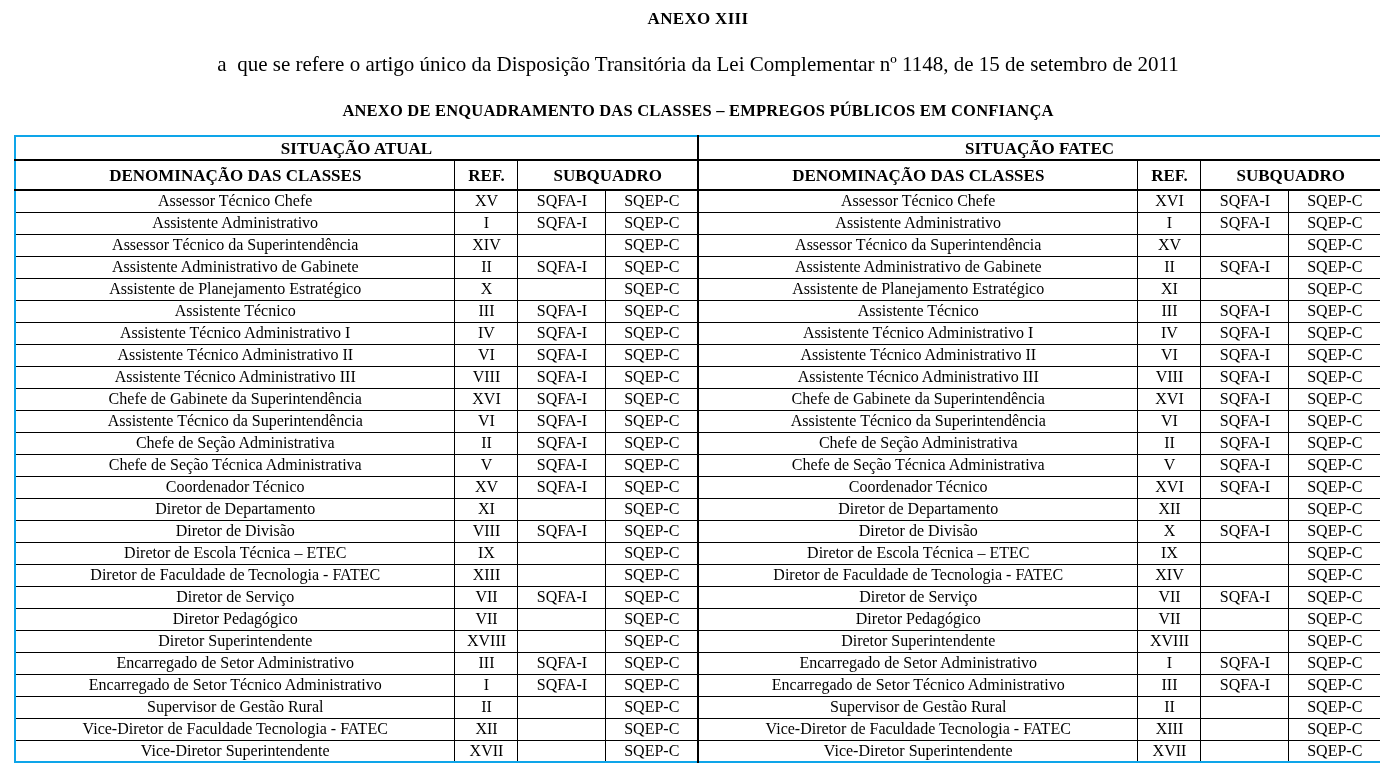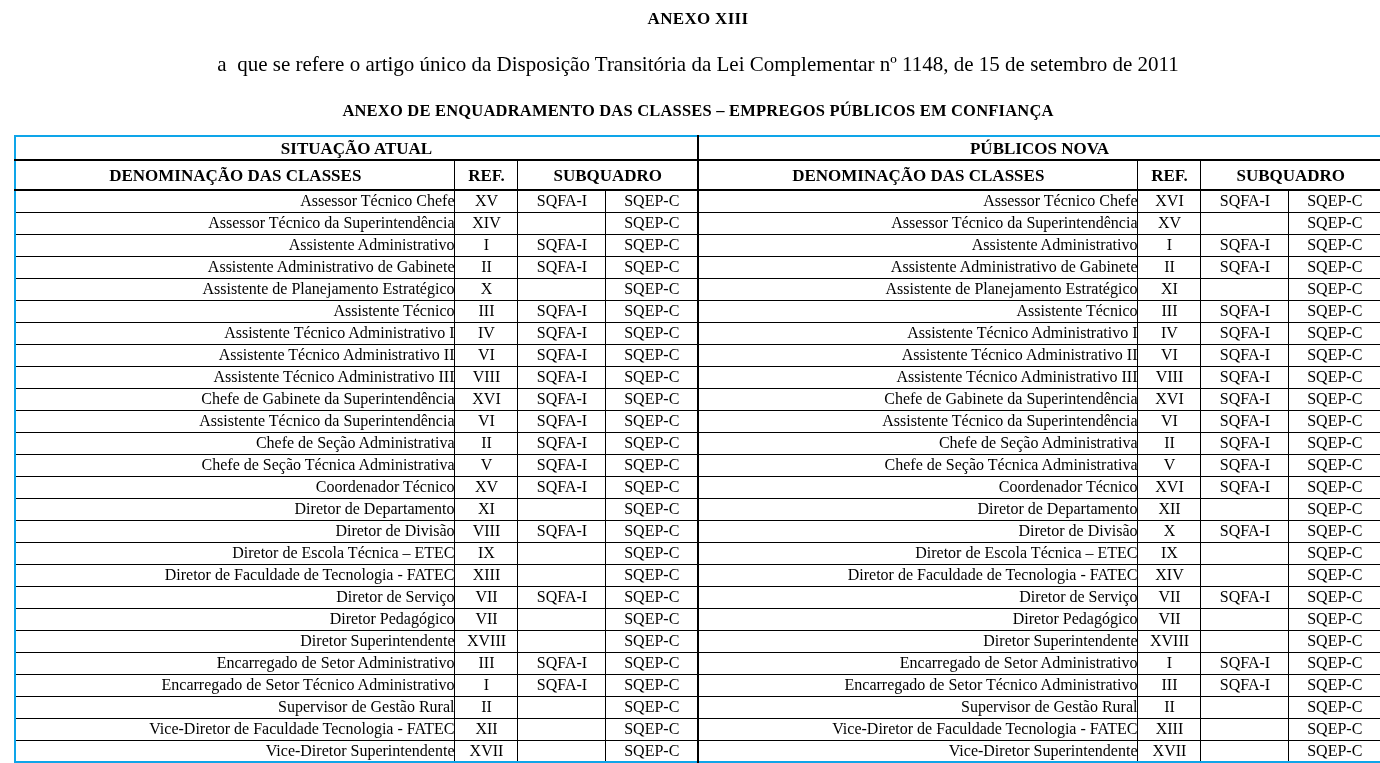--- a/index.html
+++ b/index.html
@@ -68,21 +68,21 @@
     text-align: center;
     border-bottom-width: 2px;
   }
   tbody tr {
     height: 22px;
   }
   tbody tr td {
     border-top-width: 2px;
   }
   td.c-den {
-    text-align: right;
+    text-align: center;
     padding-left: 7px;
   }
   td.c-ref, td.c-sub {
     text-align: center;
   }
   .half-split {
     border-left-width: 2px !important;
   }
 </style>
 </head>
@@ -103,21 +103,21 @@
       <col style="width:88px">
       <col style="width:92px">
       <col style="width:440px">
       <col style="width:63px">
       <col style="width:88px">
       <col style="width:92px">
     </colgroup>
     <thead>
       <tr class="group-header-row">
         <th colspan="4">SITUAÇÃO ATUAL</th>
-        <th colspan="4" class="half-split">PÚBLICOS NOVA</th>
+        <th colspan="4" class="half-split">SITUAÇÃO FATEC</th>
       </tr>
       <tr class="col-header-row">
         <th>DENOMINAÇÃO DAS CLASSES</th>
         <th>REF.</th>
         <th colspan="2">SUBQUADRO</th>
         <th class="half-split">DENOMINAÇÃO DAS CLASSES</th>
         <th>REF.</th>
         <th colspan="2">SUBQUADRO</th>
       </tr>
     </thead>
@@ -126,40 +126,40 @@
     <td class="c-den">Assessor Técnico Chefe</td>
     <td class="c-ref">XV</td>
     <td class="c-sub">SQFA-I</td>
     <td class="c-sub">SQEP-C</td>
     <td class="c-den half-split">Assessor Técnico Chefe</td>
     <td class="c-ref">XVI</td>
     <td class="c-sub">SQFA-I</td>
     <td class="c-sub">SQEP-C</td>
   </tr>
         <tr>
+    <td class="c-den">Assistente Administrativo</td>
+    <td class="c-ref">I</td>
+    <td class="c-sub">SQFA-I</td>
+    <td class="c-sub">SQEP-C</td>
+    <td class="c-den half-split">Assistente Administrativo</td>
+    <td class="c-ref">I</td>
+    <td class="c-sub">SQFA-I</td>
+    <td class="c-sub">SQEP-C</td>
+  </tr>
+        <tr>
     <td class="c-den">Assessor Técnico da Superintendência</td>
     <td class="c-ref">XIV</td>
     <td class="c-sub"></td>
     <td class="c-sub">SQEP-C</td>
     <td class="c-den half-split">Assessor Técnico da Superintendência</td>
     <td class="c-ref">XV</td>
     <td class="c-sub"></td>
     <td class="c-sub">SQEP-C</td>
   </tr>
         <tr>
-    <td class="c-den">Assistente Administrativo</td>
-    <td class="c-ref">I</td>
-    <td class="c-sub">SQFA-I</td>
-    <td class="c-sub">SQEP-C</td>
-    <td class="c-den half-split">Assistente Administrativo</td>
-    <td class="c-ref">I</td>
-    <td class="c-sub">SQFA-I</td>
-    <td class="c-sub">SQEP-C</td>
-  </tr>
-        <tr>
     <td class="c-den">Assistente Administrativo de Gabinete</td>
     <td class="c-ref">II</td>
     <td class="c-sub">SQFA-I</td>
     <td class="c-sub">SQEP-C</td>
     <td class="c-den half-split">Assistente Administrativo de Gabinete</td>
     <td class="c-ref">II</td>
     <td class="c-sub">SQFA-I</td>
     <td class="c-sub">SQEP-C</td>
   </tr>
         <tr>

